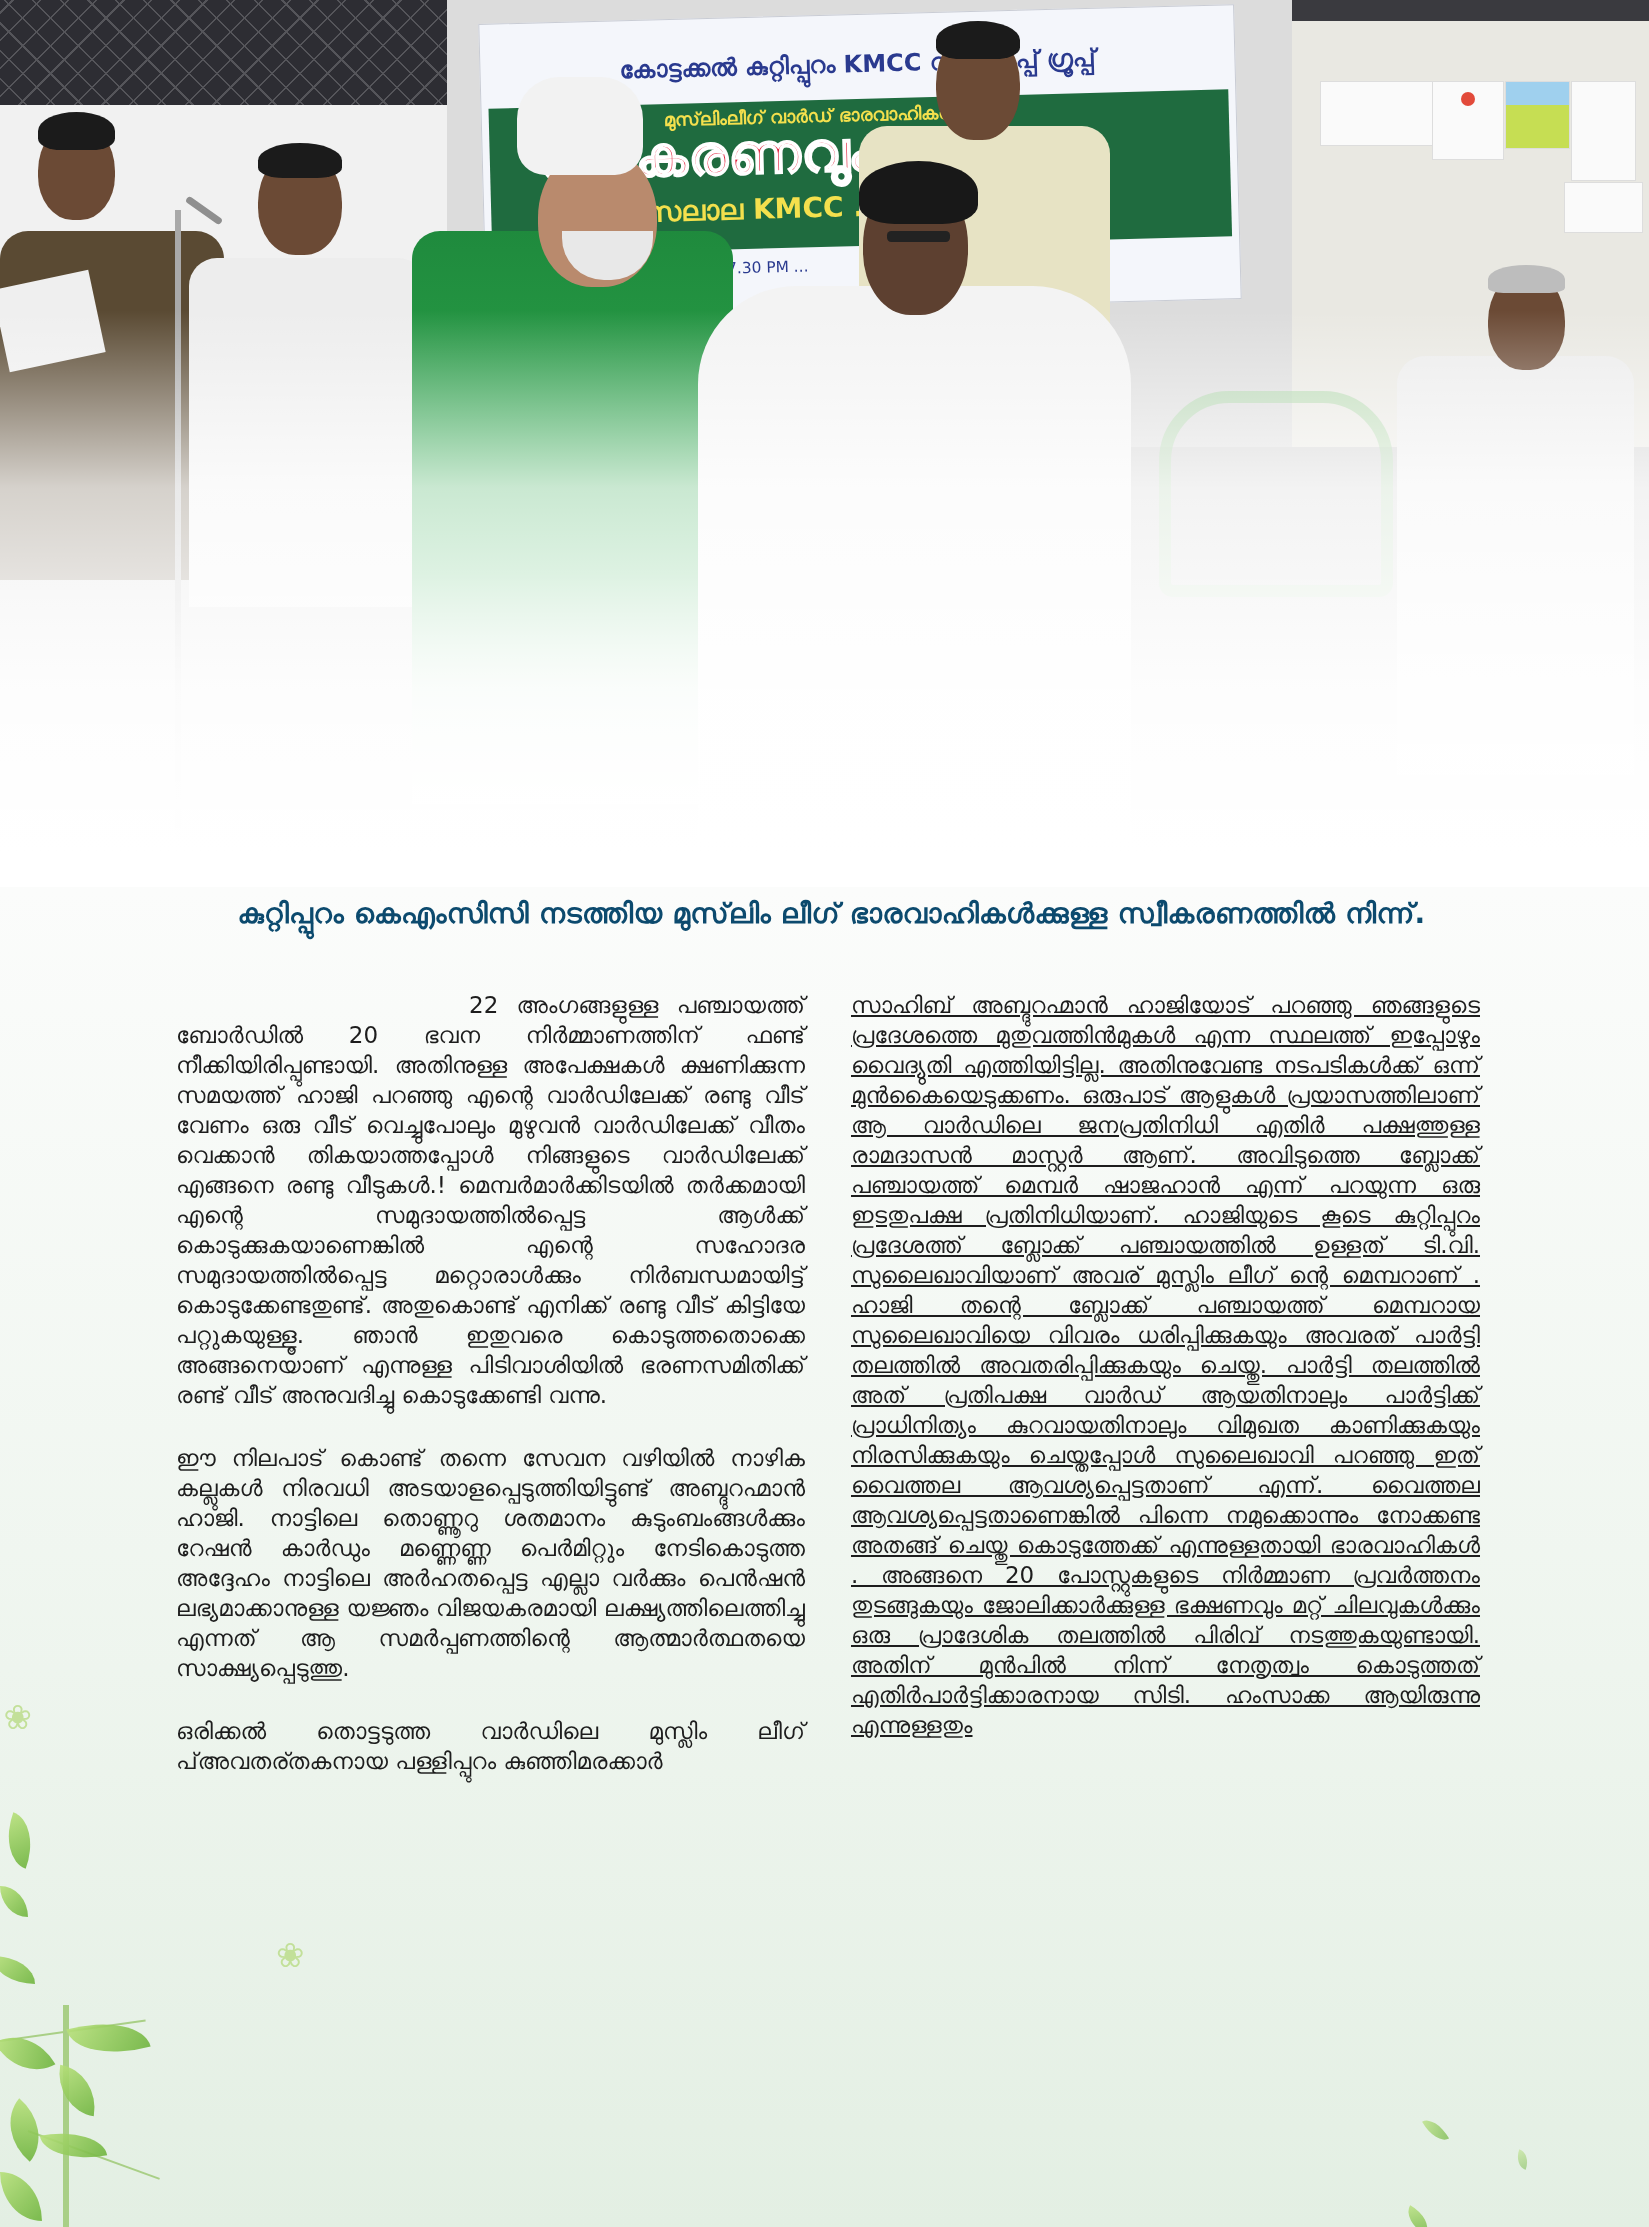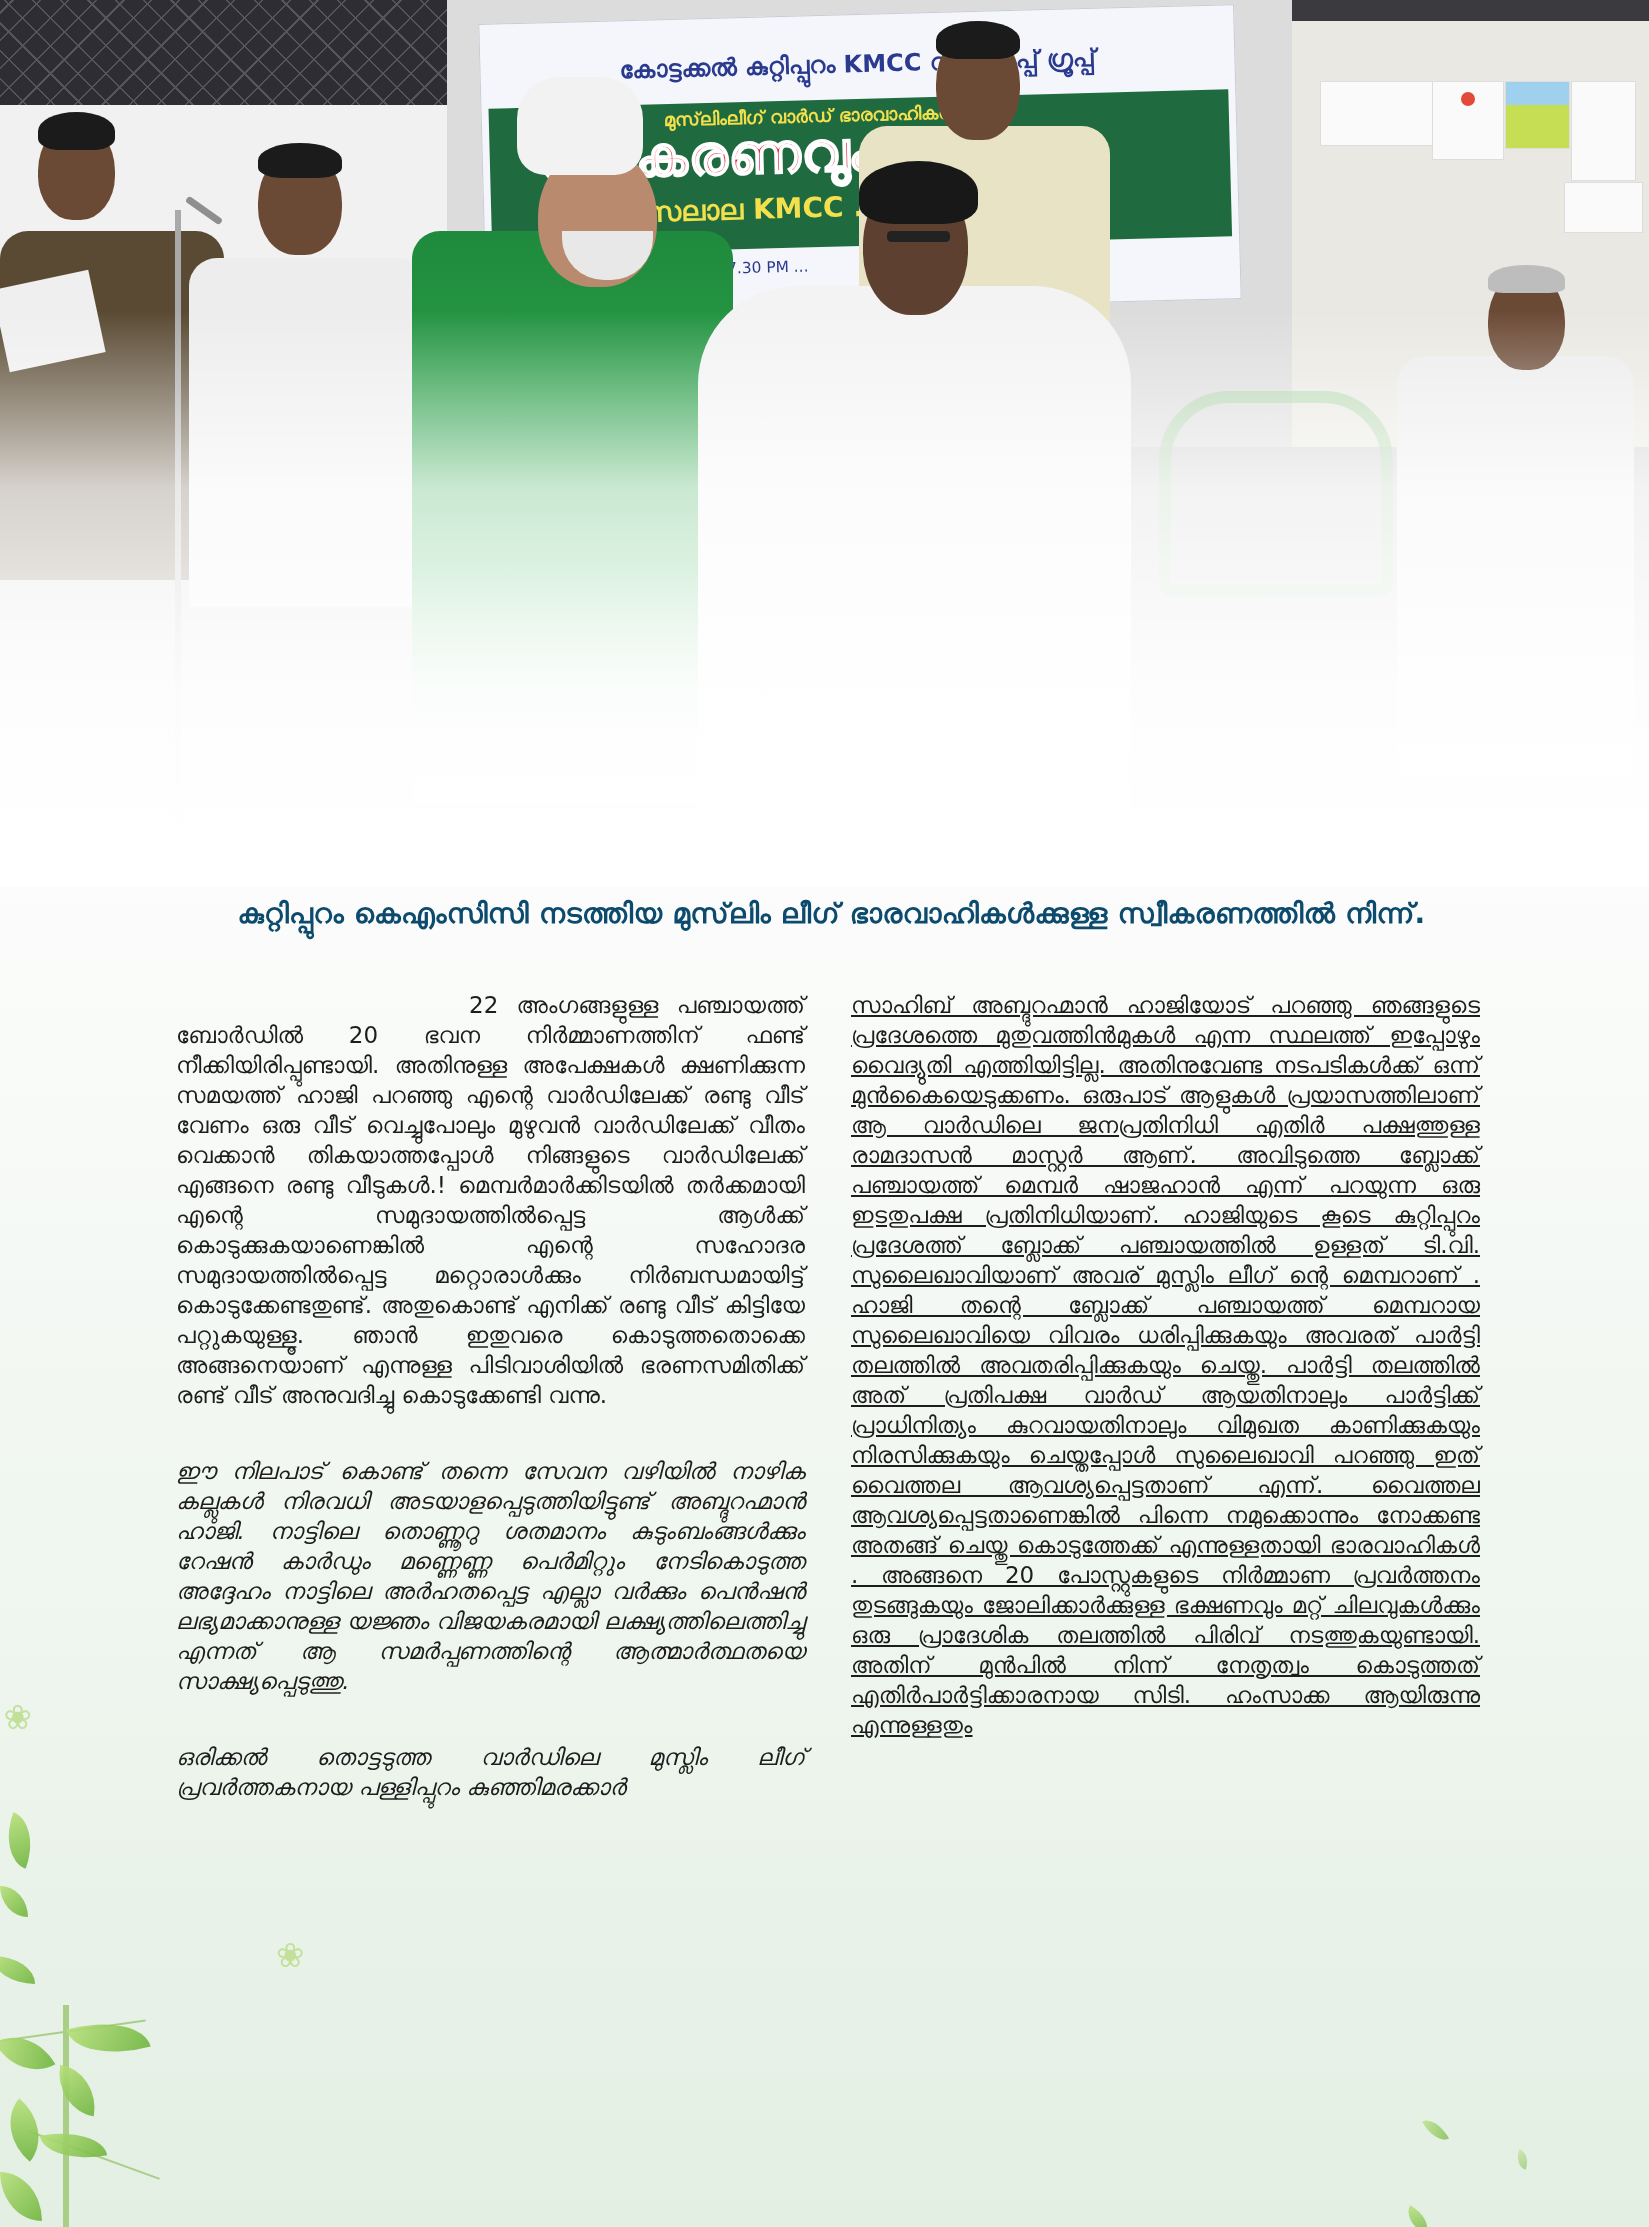--- a/index.html
+++ b/index.html
@@ -71,21 +71,21 @@
   }
   
   .col {
     position: absolute; top: 990px;
     font-family: "DejaVu Sans", sans-serif; font-size: 23px; line-height: 30px; color: #1d1d1d;
     text-align: justify;
   }
   .col-left { left: 176px; width: 629px; }
   .col-right { left: 851px; width: 629px; text-decoration: underline; }
   .col p { margin: 0; }
-  .col p + p { margin-top: 46px; font-style: italic; }
+  .col p + p { margin-top: 33px; }
   .col .first-para { text-indent: 293px; }
   
   .leaf {
     position: absolute; background: linear-gradient(135deg, #b7e07a, #6fb43e);
     border-radius: 0 100% 0 100%; opacity: .9;
   }
   .stem { position: absolute; background: #a9cf86; height: 2.1px; transform-origin: left center; }
   .butterfly { position: absolute; color: #b9dc86; font-size: 34px; opacity: .8; }
 </style>
 </head>
@@ -155,21 +155,21 @@
   </div>
 
   <div class="fade"></div>
 </div>
 
 <div class="caption">കുറ്റിപ്പുറം കെഎംസിസി നടത്തിയ മുസ്‌ലിം ലീഗ് ഭാരവാഹികൾക്കുള്ള സ്വീകരണത്തിൽ നിന്ന്.</div>
 
 <div class="col col-left">
   <p class="first-para">22 അംഗങ്ങളുള്ള പഞ്ചായത്ത് ബോർഡിൽ 20 ഭവന നിർമ്മാണത്തിന് ഫണ്ട് നീക്കിയിരിപ്പുണ്ടായി. അതിനുള്ള അപേക്ഷകൾ ക്ഷണിക്കുന്ന സമയത്ത് ഹാജി പറഞ്ഞു എന്റെ വാർഡിലേക്ക് രണ്ടു വീട് വേണം ഒരു വീട് വെച്ചുപോലും മുഴുവൻ വാർഡിലേക്ക് വീതം വെക്കാൻ തികയാത്തപ്പോൾ നിങ്ങളുടെ വാർഡിലേക്ക് എങ്ങനെ രണ്ടു വീടുകൾ.! മെമ്പർമാർക്കിടയിൽ തർക്കമായി എന്റെ സമുദായത്തിൽപ്പെട്ട ആൾക്ക് കൊടുക്കുകയാണെങ്കിൽ എന്റെ സഹോദര സമുദായത്തിൽപ്പെട്ട മറ്റൊരാൾക്കും നിർബന്ധമായിട്ട് കൊടുക്കേണ്ടതുണ്ട്. അതുകൊണ്ട് എനിക്ക് രണ്ടു വീട് കിട്ടിയേ പറ്റുകയുള്ളൂ. ഞാൻ ഇതുവരെ കൊടുത്തതൊക്കെ അങ്ങനെയാണ് എന്നുള്ള പിടിവാശിയിൽ ഭരണസമിതിക്ക് രണ്ട് വീട് അനുവദിച്ചു കൊടുക്കേണ്ടി വന്നു.</p>
   <p>ഈ നിലപാട് കൊണ്ട് തന്നെ സേവന വഴിയിൽ നാഴിക കല്ലുകൾ നിരവധി അടയാളപ്പെടുത്തിയിട്ടുണ്ട് അബ്ദുറഹ്മാൻ ഹാജി. നാട്ടിലെ തൊണ്ണൂറു ശതമാനം കുടുംബംങ്ങൾക്കും റേഷൻ കാർഡും മണ്ണെണ്ണ പെർമിറ്റും നേടികൊടുത്ത അദ്ദേഹം നാട്ടിലെ അർഹതപ്പെട്ട എല്ലാ വർക്കും പെൻഷൻ ലഭ്യമാക്കാനുള്ള യജ്ഞം വിജയകരമായി ലക്ഷ്യത്തിലെത്തിച്ചു എന്നത് ആ സമർപ്പണത്തിന്റെ ആത്മാർത്ഥതയെ സാക്ഷ്യപ്പെടുത്തു.</p>
-  <p>ഒരിക്കൽ തൊട്ടടുത്ത വാർഡിലെ മുസ്ലിം ലീഗ് പ്രവർത്തകനായ പള്ളിപ്പുറം കുഞ്ഞിമരക്കാർ</p>
+  <p>ഒരിക്കൽ തൊട്ടടുത്ത വാർഡിലെ മുസ്ലിം ലീഗ് പ്അവതര്തകനായ പള്ളിപ്പുറം കുഞ്ഞിമരക്കാർ</p>
 </div>
 <div class="col col-right">
   <p>സാഹിബ് അബ്ദുറഹ്മാൻ ഹാജിയോട് പറഞ്ഞു ഞങ്ങളുടെ പ്രദേശത്തെ മുതുവത്തിൻമുകൾ എന്ന സ്ഥലത്ത് ഇപ്പോഴും വൈദ്യുതി എത്തിയിട്ടില്ല. അതിനുവേണ്ട നടപടികൾക്ക് ഒന്ന് മുൻകൈയെടുക്കണം. ഒരുപാട് ആളുകൾ പ്രയാസത്തിലാണ് ആ വാർഡിലെ ജനപ്രതിനിധി എതിർ പക്ഷത്തുള്ള രാമദാസൻ മാസ്റ്റർ ആണ്. അവിടുത്തെ ബ്ലോക്ക് പഞ്ചായത്ത് മെമ്പർ ഷാജഹാൻ എന്ന് പറയുന്ന ഒരു ഇടതുപക്ഷ പ്രതിനിധിയാണ്. ഹാജിയുടെ കൂടെ കുറ്റിപ്പുറം പ്രദേശത്ത് ബ്ലോക്ക് പഞ്ചായത്തിൽ ഉള്ളത് ടി.വി. സുലൈഖാവിയാണ് അവര് മുസ്ലിം ലീഗ് ന്റെ മെമ്പറാണ് . ഹാജി തന്റെ ബ്ലോക്ക് പഞ്ചായത്ത് മെമ്പറായ സുലൈഖാവിയെ വിവരം ധരിപ്പിക്കുകയും അവരത് പാർട്ടി തലത്തിൽ അവതരിപ്പിക്കുകയും ചെയ്തു. പാർട്ടി തലത്തിൽ അത് പ്രതിപക്ഷ വാർഡ് ആയതിനാലും പാർട്ടിക്ക് പ്രാധിനിത്യം കുറവായതിനാലും വിമുഖത കാണിക്കുകയും നിരസിക്കുകയും ചെയ്തപ്പോൾ സുലൈഖാവി പറഞ്ഞു ഇത് വൈത്തല ആവശ്യപ്പെട്ടതാണ് എന്ന്. വൈത്തല ആവശ്യപ്പെട്ടതാണെങ്കിൽ പിന്നെ നമുക്കൊന്നും നോക്കണ്ട അതങ്ങ് ചെയ്തു കൊടുത്തേക്ക് എന്നുള്ളതായി ഭാരവാഹികൾ . അങ്ങനെ 20 പോസ്റ്റുകളുടെ നിർമ്മാണ പ്രവർത്തനം തുടങ്ങുകയും ജോലിക്കാർക്കുള്ള ഭക്ഷണവും മറ്റ് ചിലവുകൾക്കും ഒരു പ്രാദേശിക തലത്തിൽ പിരിവ് നടത്തുകയുണ്ടായി. അതിന് മുൻപിൽ നിന്ന് നേതൃത്വം കൊടുത്തത് എതിർപാർട്ടിക്കാരനായ സിടി. ഹംസാക്ക ആയിരുന്നു എന്നുള്ളതും</p>
 </div>
 
 <div>
   <div class="stem" style="left:0;top:2040px;width:147px;transform:rotate(-8deg);"></div>
   <div class="stem" style="left:28px;top:2130px;width:140px;transform:rotate(20deg);"></div>
   <div class="stem" style="left:63px;top:2005px;width:5.6px;height:231px;transform:none;"></div>
   <div class="leaf" style="left:3.5px;top:1816px;width:31px;height:49px;transform:rotate(20deg);"></div>

